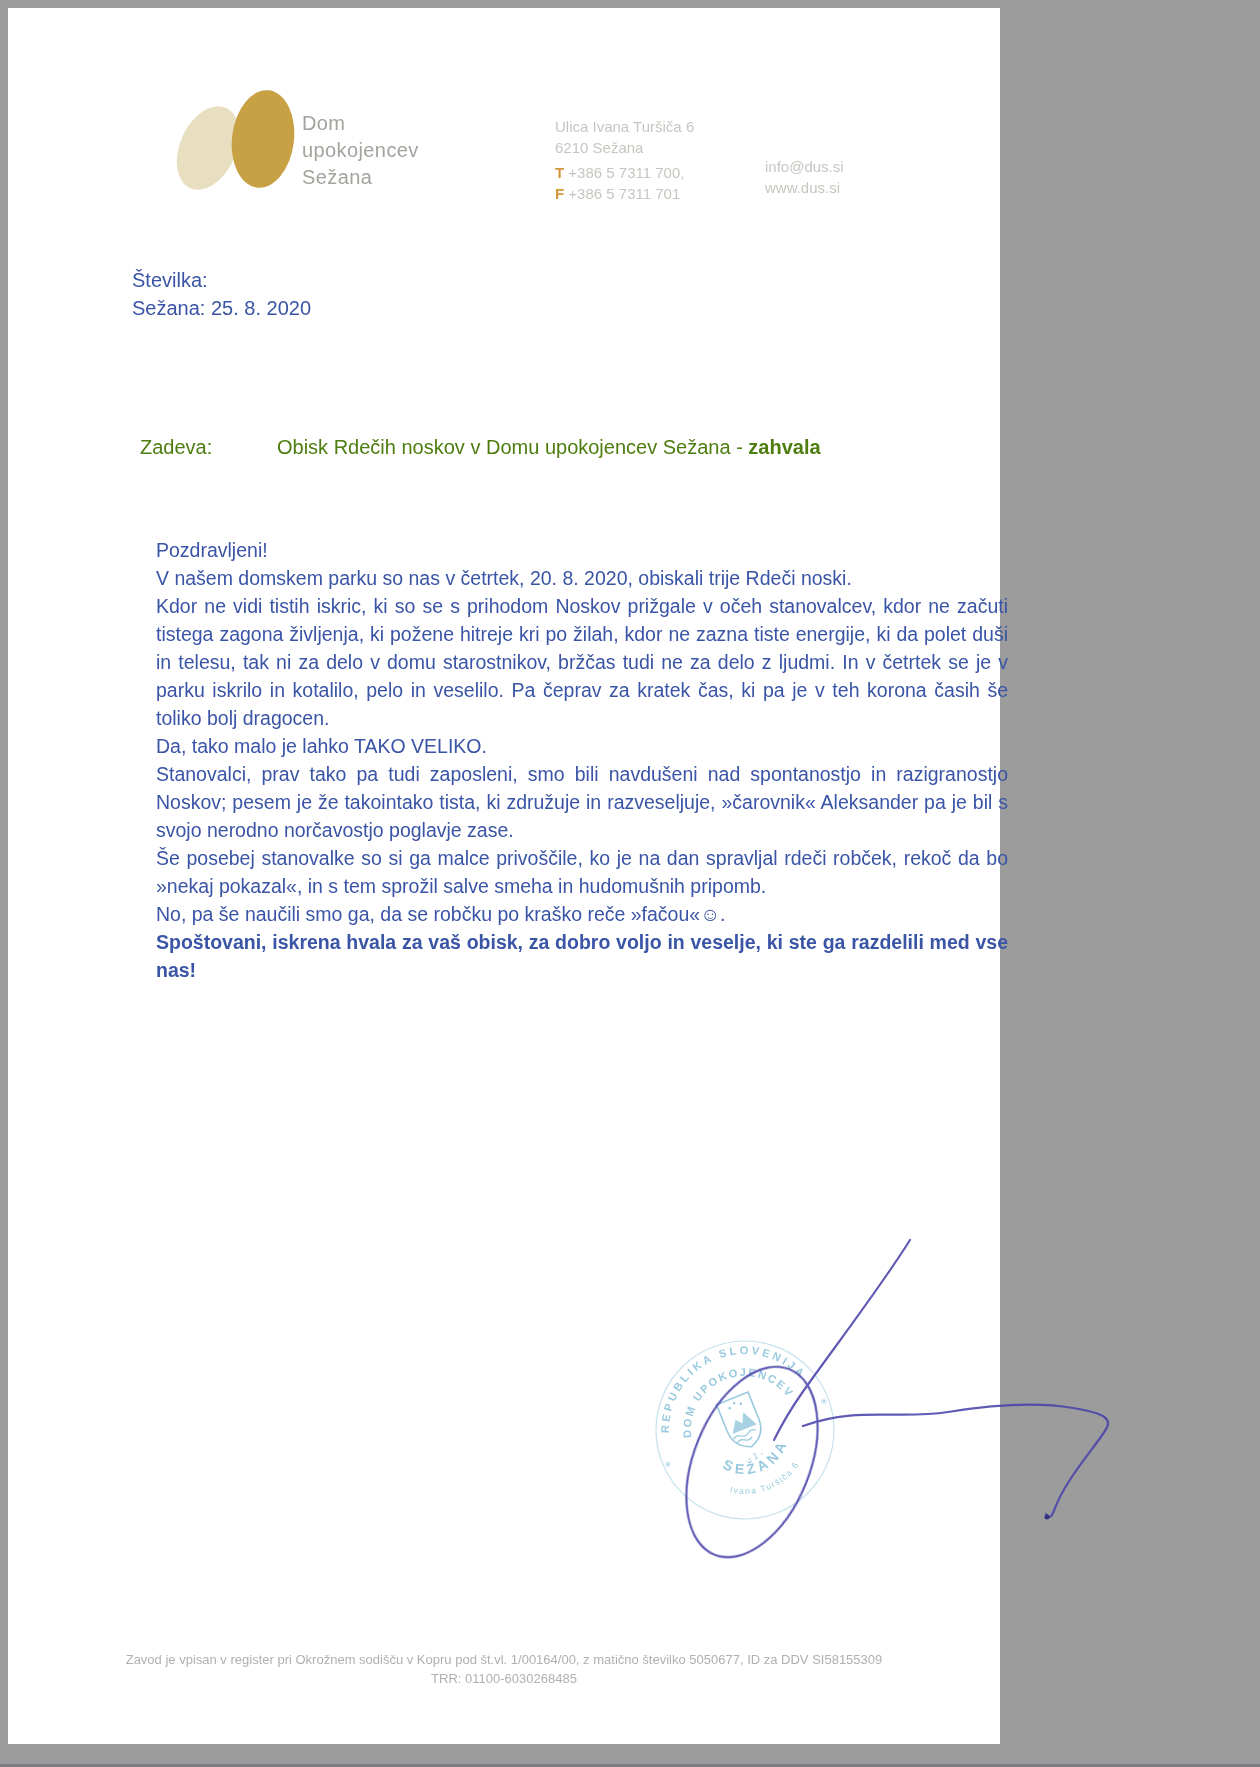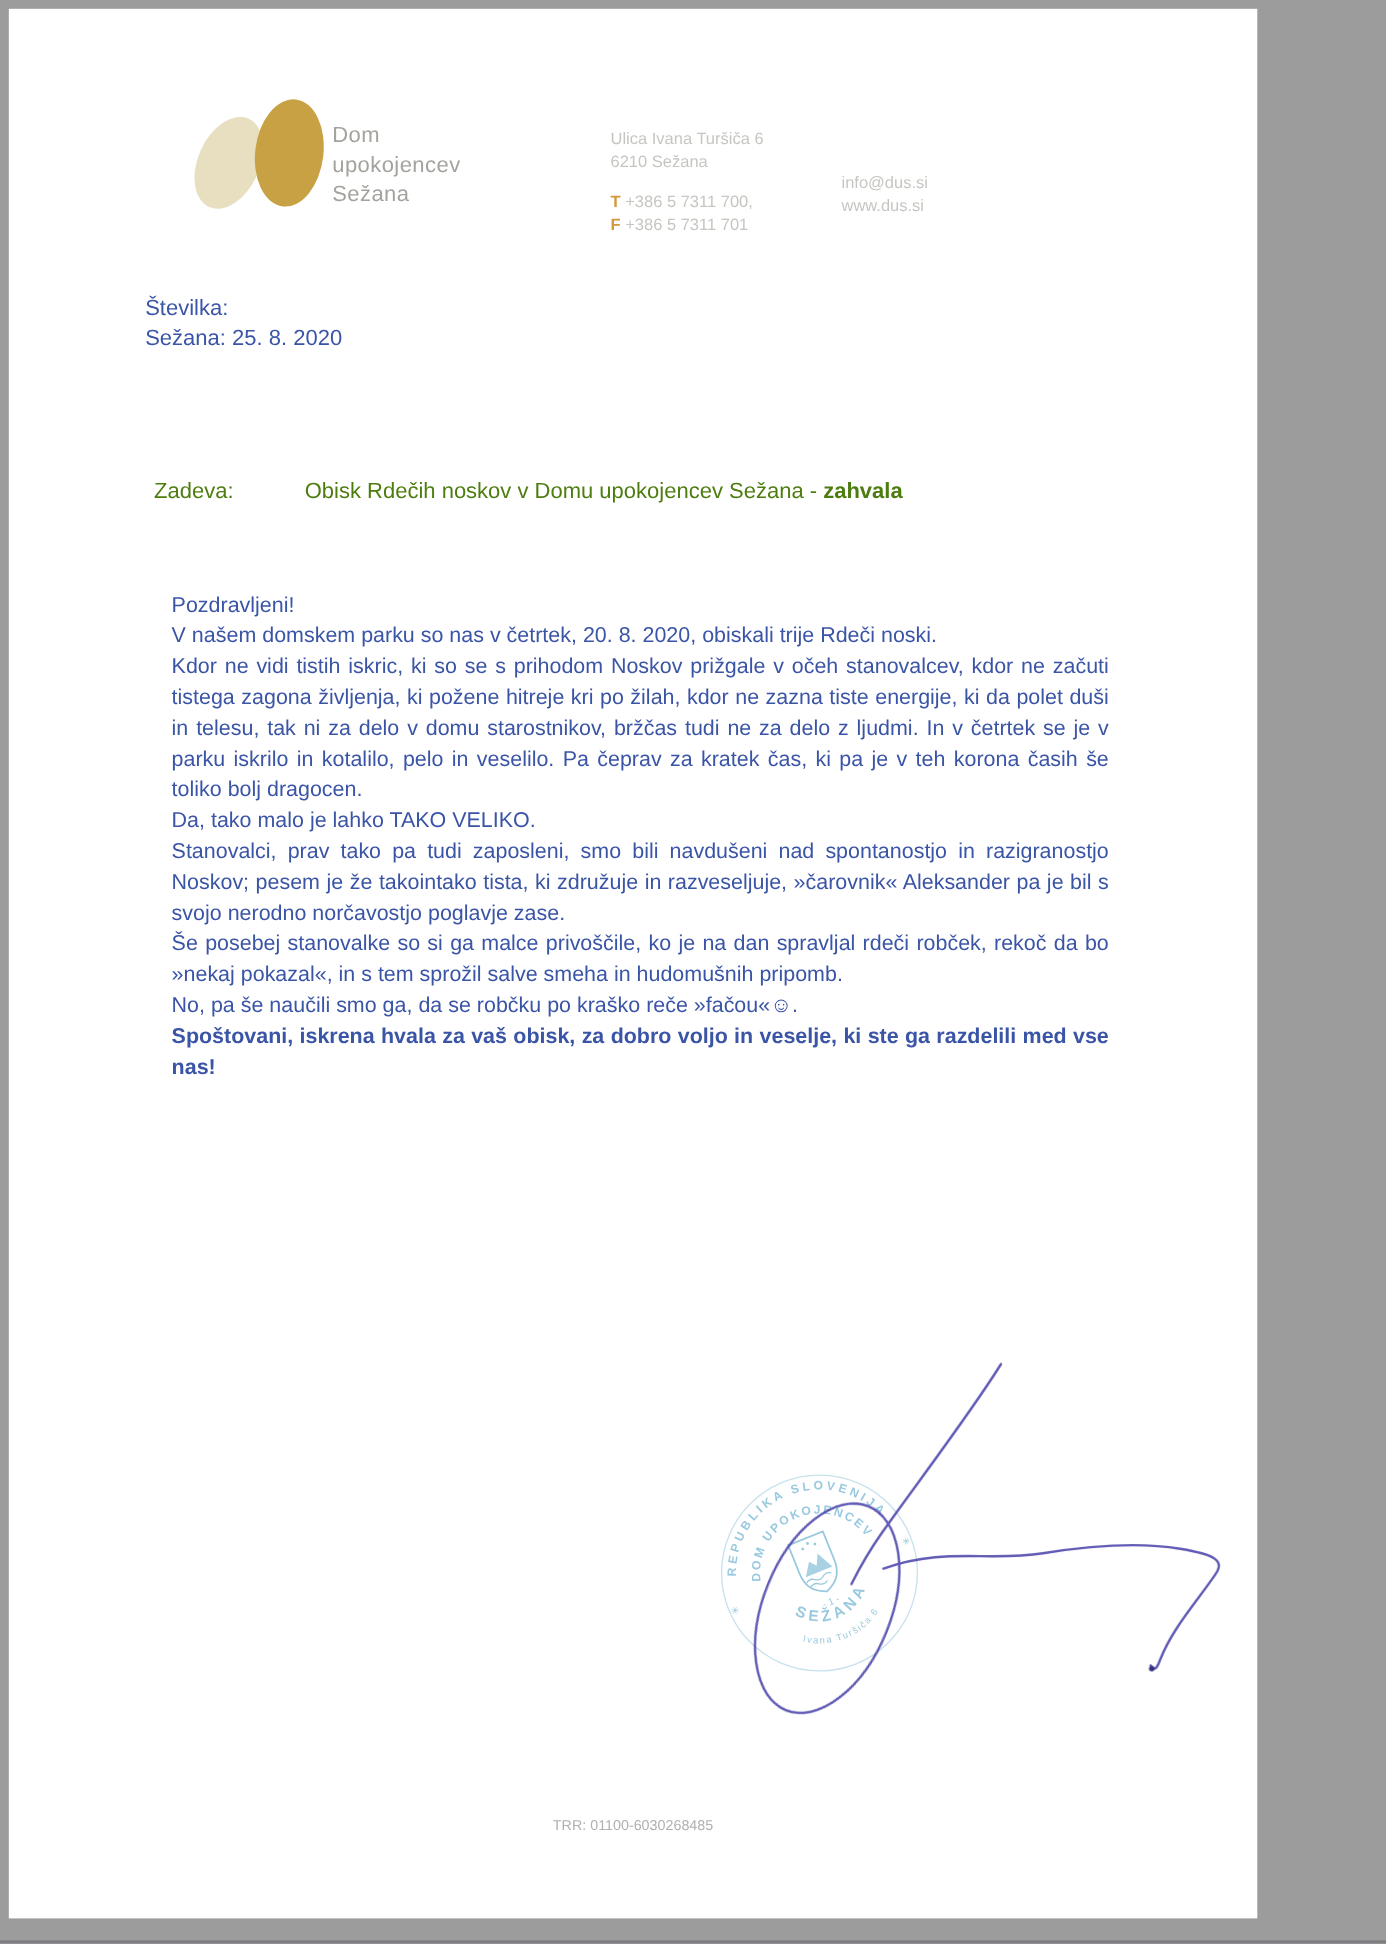--- a/index.html
+++ b/index.html
@@ -6,36 +6,36 @@
   body{
     width:1260px;height:1767px;
     background:#9c9c9c;
     font-family:"Liberation Sans", sans-serif;
     position:relative;
     overflow:hidden;
   }
   .frame-edge{position:absolute;left:0;top:0;right:0;bottom:0;background:#9c9c9c;}
   .frame-edge:after{content:"";position:absolute;left:0;right:0;bottom:0;height:3px;background:#7d7d82;}
   .page{
-    position:absolute;left:8px;top:8px;width:1135px;height:1736px;
+    position:absolute;left:8px;top:8px;width:992px;height:1736px;
     background:#ffffff;
     text-decoration:underline;
   }
   
   .logo-ellipse{position:absolute;border-radius:50%;}
   .logo-ellipse.light{left:172px;top:96px;width:56px;height:88px;background:#e7dfc0;transform:rotate(24deg);}
   .logo-ellipse.gold{left:224px;top:82px;width:62px;height:98px;background:#c8a145;transform:rotate(7deg);}
   .org-name{
     position:absolute;left:294px;top:102px;
     color:#a3a39d;font-size:20px;line-height:27px;letter-spacing:.4px;
   }
   .contact{position:absolute;color:#c6c6c1;font-size:15px;line-height:21px;}
   .contact.col1{left:547px;top:108px;}
   .contact.col2{left:757px;top:108px;margin-top:40px;}
-  .contact .phones{margin-top:15px;}
+  .contact .phones{margin-top:4px;}
   .accent{color:#d4973b;font-weight:700;}
   .meta{position:absolute;left:124px;top:258px;font-size:20px;line-height:28px;color:#3a54a6;}
   .subject-row{
     position:absolute;left:132px;top:428px;width:860px;
     display:flex;font-size:20px;color:#4d7c0f;
   }
   .subject-row .lbl{width:137px;flex:none;}
   .subject-row b{font-weight:700;margin-top:28px;}
   .letter{
     position:absolute;left:132px;top:528px;width:852px;
@@ -151,16 +151,17 @@
   <svg class="sign-svg" width="600" height="420" viewBox="0 0 600 420">
     <g fill="none" stroke="#4a44aa" stroke-width="2.2" stroke-linecap="round" opacity="0.88">
       <path d="M352,52 C322,100 272,165 244,205 C232,222 222,240 216,252"></path>
       <ellipse cx="194" cy="274" rx="58" ry="100" transform="rotate(22 194 274)"></ellipse>
       <path d="M245,238 C300,218 340,232 390,224 C440,216 480,214 515,220 C545,225 556,230 547,243 C530,268 508,292 497,320 C494,328 492,332 488,326"></path>
     </g>
     <circle cx="489" cy="329" r="2.5" fill="#37327e"></circle>
   </svg>
 
   <div class="footer">
+    <div>Zavod je vpisan v register pri Okrožnem sodišču v Kopru pod št.vl. 1/00164/00, z matično številko 5050677, ID za DDV SI58155309</div>
     <div>TRR: 01100-6030268485</div>
   </div>
 
 </div>
 
 </body></html>

